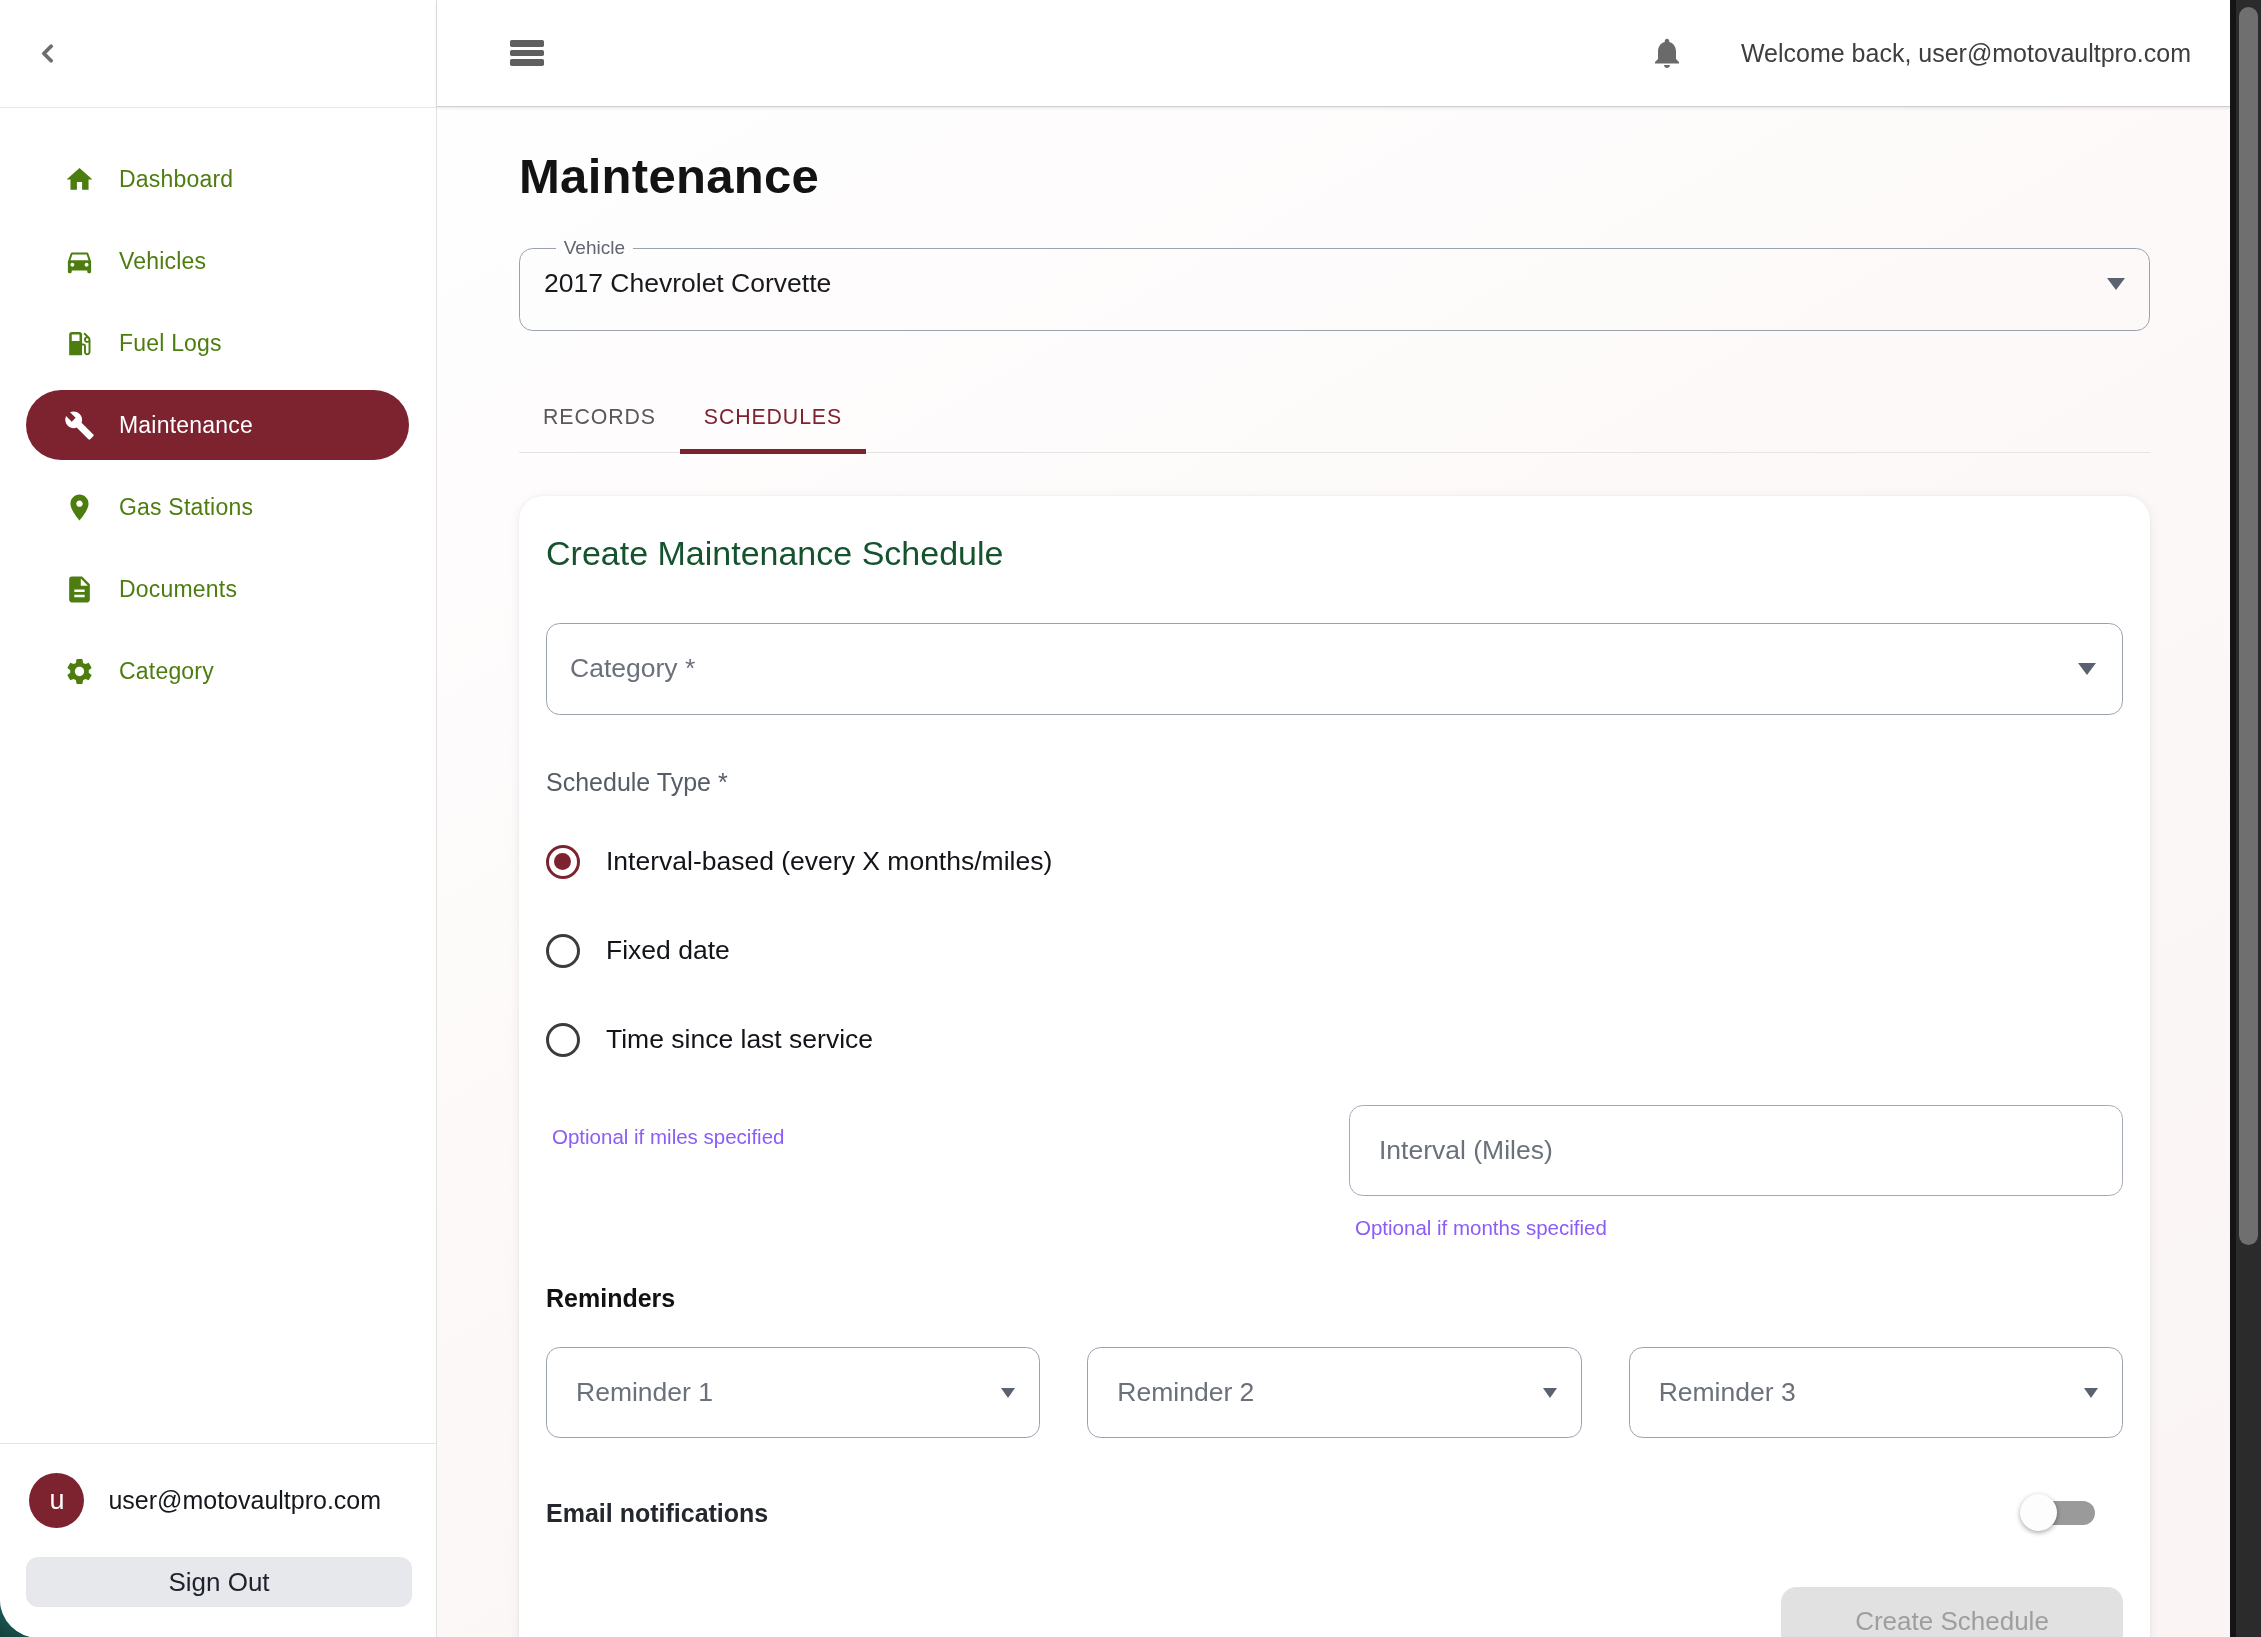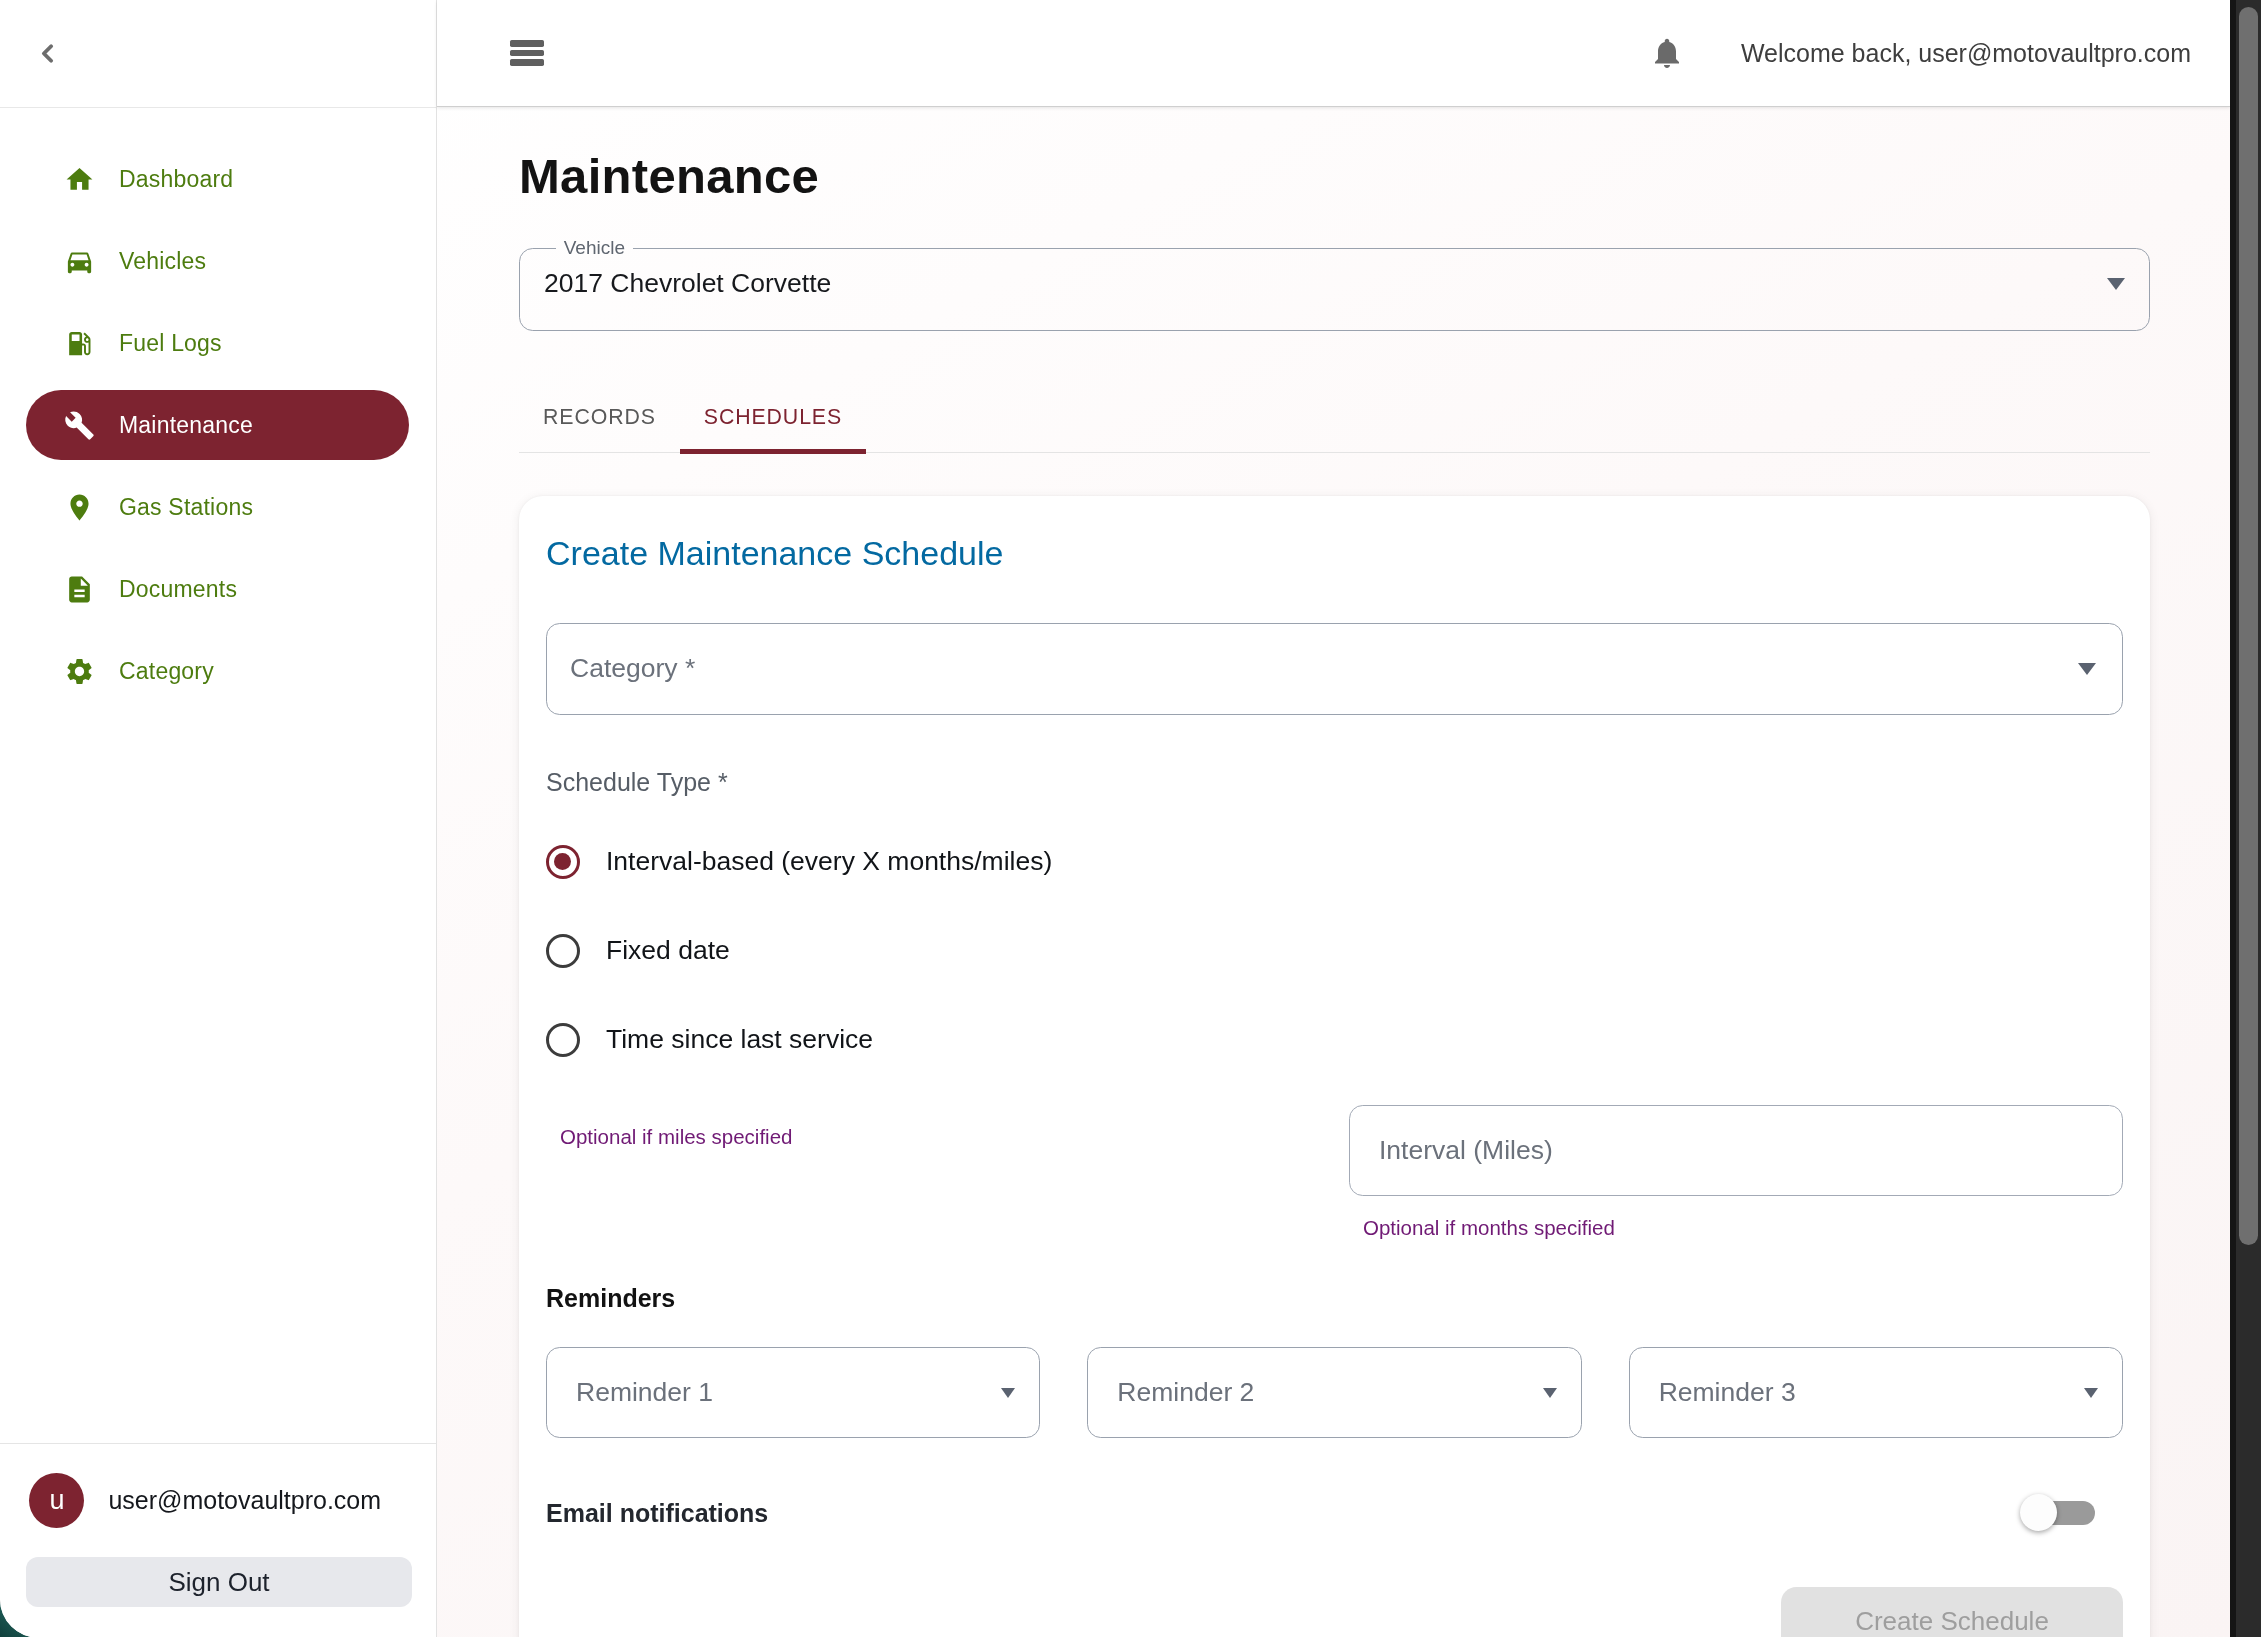--- a/index.html
+++ b/index.html
@@ -71,21 +71,21 @@
     border-right:9.4px solid transparent; border-top:12px solid #5a6270; }
 
   .tabs { margin-top:53px; display:flex; border-bottom:1.7px solid #e4e4e4; }
   .tab { padding:20.5px 24px 19px 24px; font-size:21.3px; font-weight:500; letter-spacing:0.9px;
     color:#595959; border-bottom:5.1px solid transparent; margin-bottom:-1.7px; cursor:pointer; }
   .tab.active { color:#7d2330; border-bottom-color:#7d2330; }
 
   .card { margin-top:43px; background:#ffffff; border-radius:24px;
     box-shadow:0 2.6px 12px rgba(0,0,0,.07), 0 0.9px 2.6px rgba(0,0,0,.05);
     padding:38px 27px 34px 27px; height:1196px; }
-  .card-title { font-size:34px; font-weight:400; color:#0369a1; }
+  .card-title { font-size:34px; font-weight:400; color:#14532d; }
 
   .field-box { border:1.7px solid #9aa2ae; border-radius:13.7px; height:92px; display:flex;
     align-items:center; padding:0 26px 0 23px; background:#fff; cursor:pointer; }
   .field-box .ph { font-size:26.5px; color:#6b717b; }
   .category-box { margin-top:50px; }
 
   .group-label { margin-top:53px; font-size:25px; color:#565d66; }
   .radio-row { display:flex; align-items:center; margin-top:48px; cursor:pointer; }
   .radio-row + .radio-row { margin-top:55px; }
   .radio { width:34px; height:34px; border-radius:50%; border:3.4px solid #3c3c3c;
@@ -95,21 +95,21 @@
     height:17px; border-radius:50%; background:#7d2330; }
   .radio-label { font-size:26.5px; color:#111418; }
 
   .intervals { margin-top:48px; display:flex; gap:29px; }
   .interval-col { flex:1; }
   .input-box { border:1.7px solid #a3aab6; border-radius:13.7px; height:91px; display:flex;
     align-items:center; padding:0 26px 0 29px; background:#fff; }
   .input-box input { border:none; outline:none; width:100%; font-size:26.5px; color:#17191d;
     font-family:"Liberation Sans", sans-serif; background:transparent; }
   .input-box input::placeholder { color:#6b717b; opacity:1; }
-  .helper { margin-top:20.5px; margin-left:14px; font-size:20.5px; color:#701a75; }
+  .helper { margin-top:20.5px; margin-left:6px; font-size:20.5px; color:#8b5cf6; }
 
   .reminders-label { margin-top:44px; font-size:25px; font-weight:700; color:#121212; }
   .reminders { margin-top:34px; display:flex; gap:47px; }
   .reminder-box { flex:1; border:1.7px solid #9aa2ae; border-radius:13.7px; height:91px;
     display:flex; align-items:center; padding:0 24px 0 29px; background:#fff; cursor:pointer; }
   .reminder-box .ph { font-size:26.5px; color:#6b717b; }
   .reminder-box .sel-arrow { border-left-width:7.7px; border-right-width:7.7px; border-top-width:10.2px; }
 
   .email-row { margin-top:56px; display:flex; align-items:center; }
   .email-label { font-size:25px; color:#23272e;font-weight:bold; }

